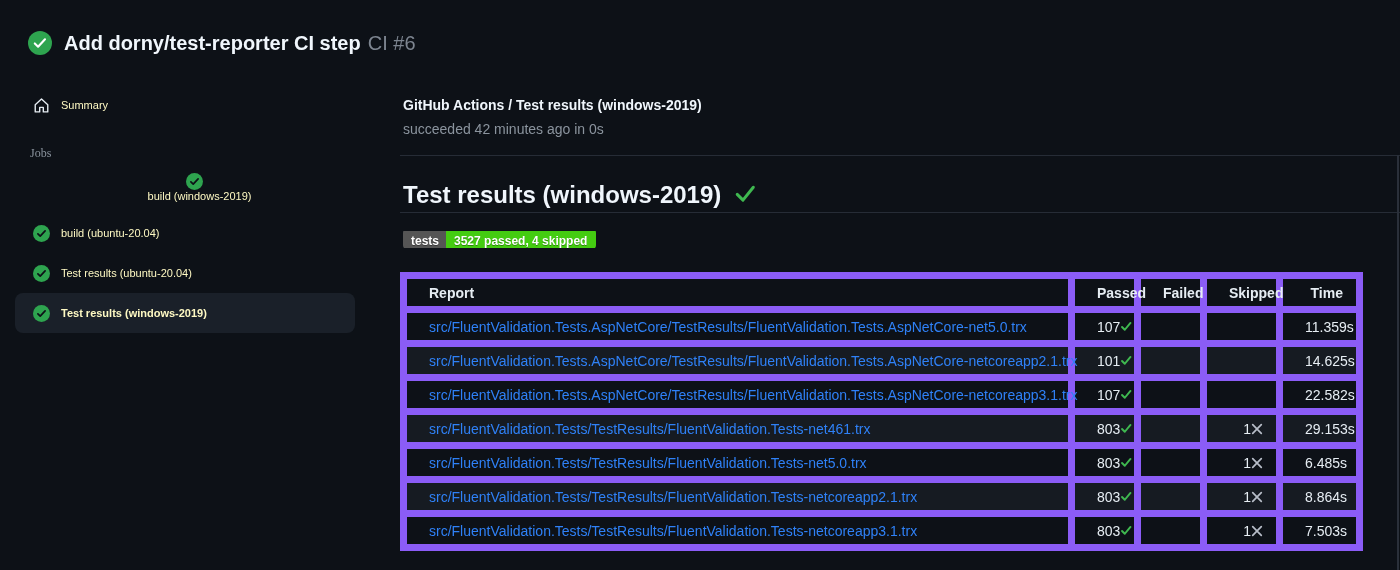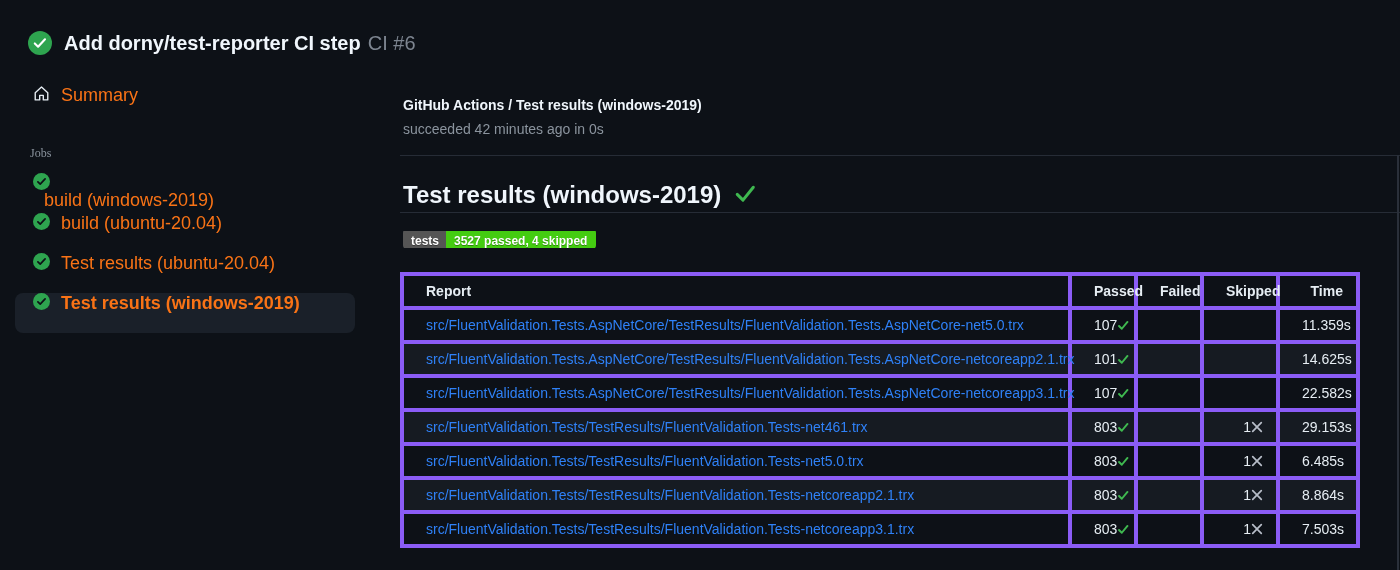--- a/index.html
+++ b/index.html
@@ -16,22 +16,22 @@
   
   .run-header { position:absolute; left:0; top:0; width:1400px; height:70px; }
   .run-status-icon { position:absolute; left:28px; top:31px; width:24px; height:24px; }
   .run-title { position:absolute; left:64px; top:32px; font-size:20px; font-weight:700; color:#f0f6fc; white-space:nowrap; }
   .run-number { font-weight:400; color:#7d8590; margin-left:7px; }
 
   
   .sidebar { position:absolute; left:0; top:70px; width:400px; height:500px; }
   .side-item {
     position:absolute; left:15px; width:340px; height:40px;
-    display:flex; align-items:flex-start; padding-left:18px;
-    border-radius:8px; cursor:pointer; font-size:18px; color:#f97316;
+    display:flex; align-items:center; padding-left:18px;
+    border-radius:8px; cursor:pointer; font-size:11px; color:#fef9c3;
   }
   .side-item .icon16 { width:17px; height:17px; flex:0 0 17px; }
   .side-item .lbl { margin-left:11px; white-space:nowrap; }
   .side-summary { top:15px; }
   .jobs-label { position:absolute; left:30px; top:76px; font-size:12px; color:#8b949e;font-family:Liberation Serif, serif; }
   .job-0 { top:103px;flex-direction:column; }
   .job-1 { top:143px; }
   .job-2 { top:183px; }
   .job-3 { top:223px; }
   .side-item.selected { background:#1a2029; }
@@ -58,21 +58,21 @@
     text-shadow:0 1px 0 rgba(0,0,0,0.35); white-space:nowrap;
   }
   .badge-label { background:#555555; padding:3px 7px 0 8px; }
   .badge-value { background:#44cc11; padding:3px 9px 0 8px; }
 
   
   .results-table {
     position:absolute; left:0; top:272px; width:956px;
     border-collapse:collapse; table-layout:fixed; font-size:14px;
   }
-  .results-table th, .results-table td { border:4px solid #8b5cf6; height:34px; vertical-align:middle;padding-left:22px; }
+  .results-table th, .results-table td { border:7px solid #8b5cf6; height:34px; vertical-align:middle;padding-left:22px; }
   .results-table th { color:#e6edf3; font-weight:700; }
   .th-report, .td-report { text-align:left; padding-left:16px; }
   .th-num, .td-num { text-align:right; padding-right:13px; }
   .results-table tbody tr:nth-child(even) { background:#161b22; }
   .report-link { color:#2f81f7; text-decoration:none; cursor:pointer; white-space:nowrap; }
   .num-wrap { display:inline-flex; align-items:center; justify-content:flex-end; }
   .cell-icon { display:inline-flex; }
   .time-val { color:#e6edf3; }
 
   .scroll-line { position:absolute; left:1397px; top:155px; width:2px; height:415px; background:#2a303a; }

